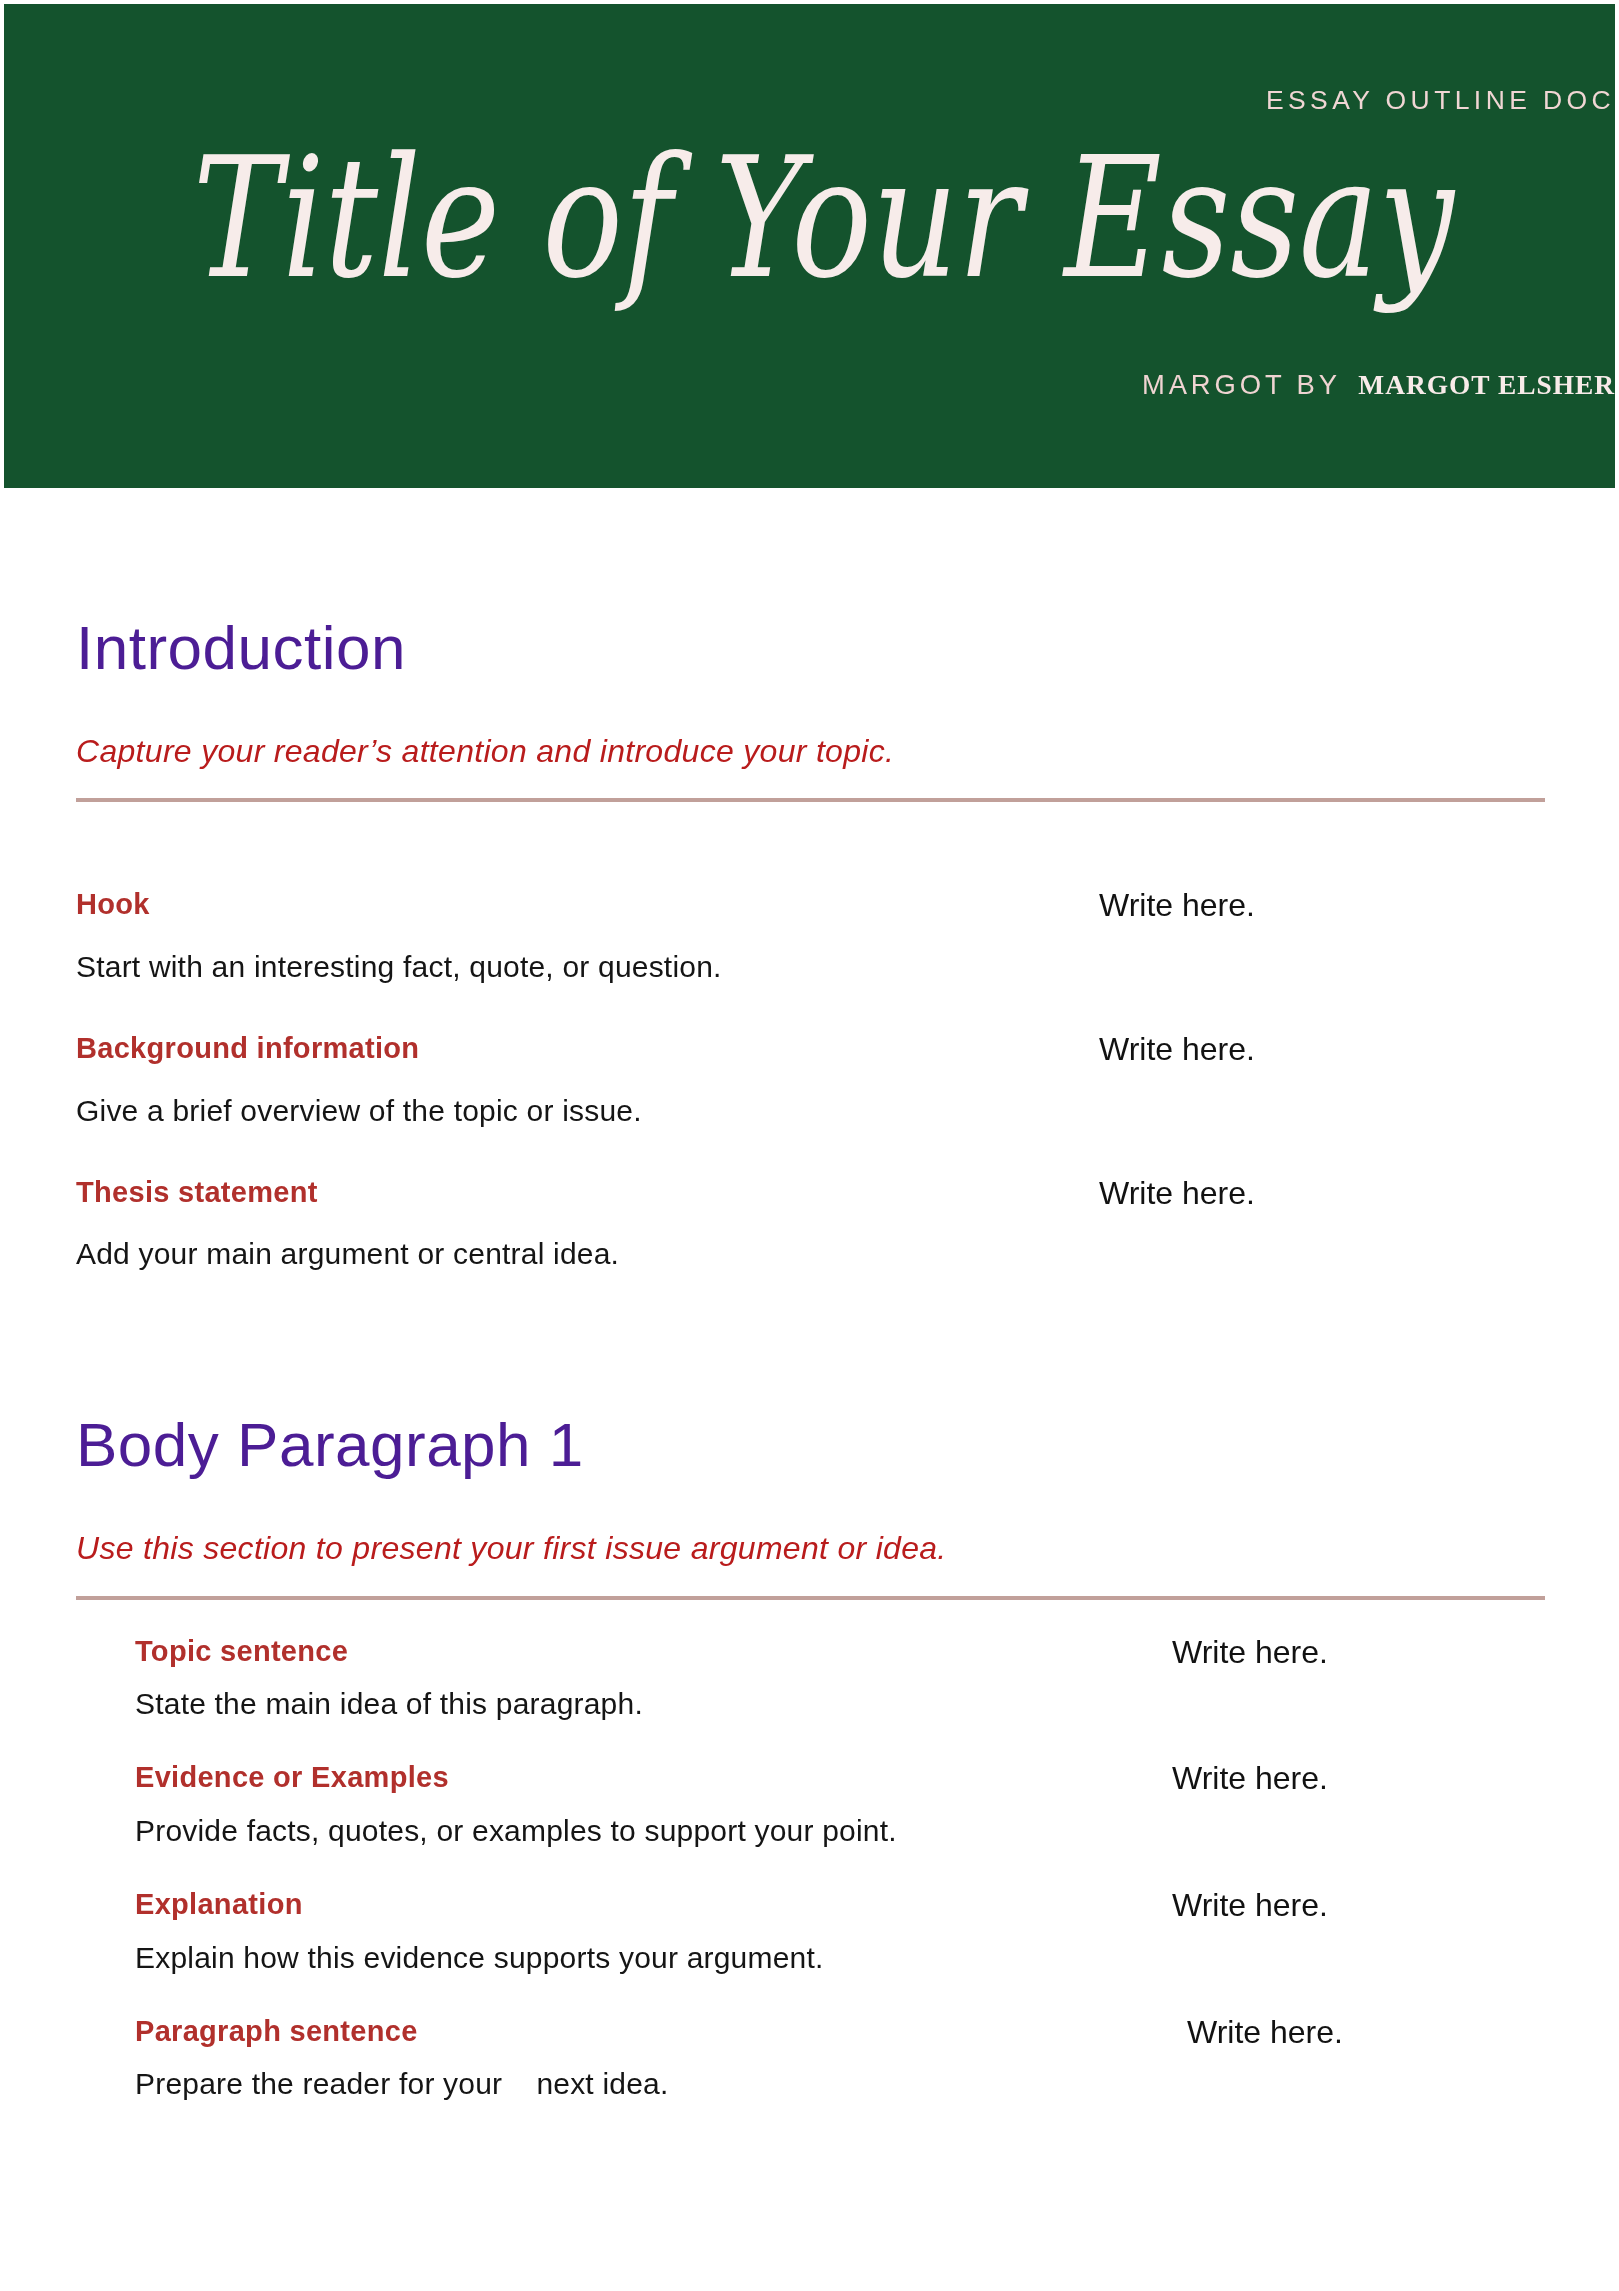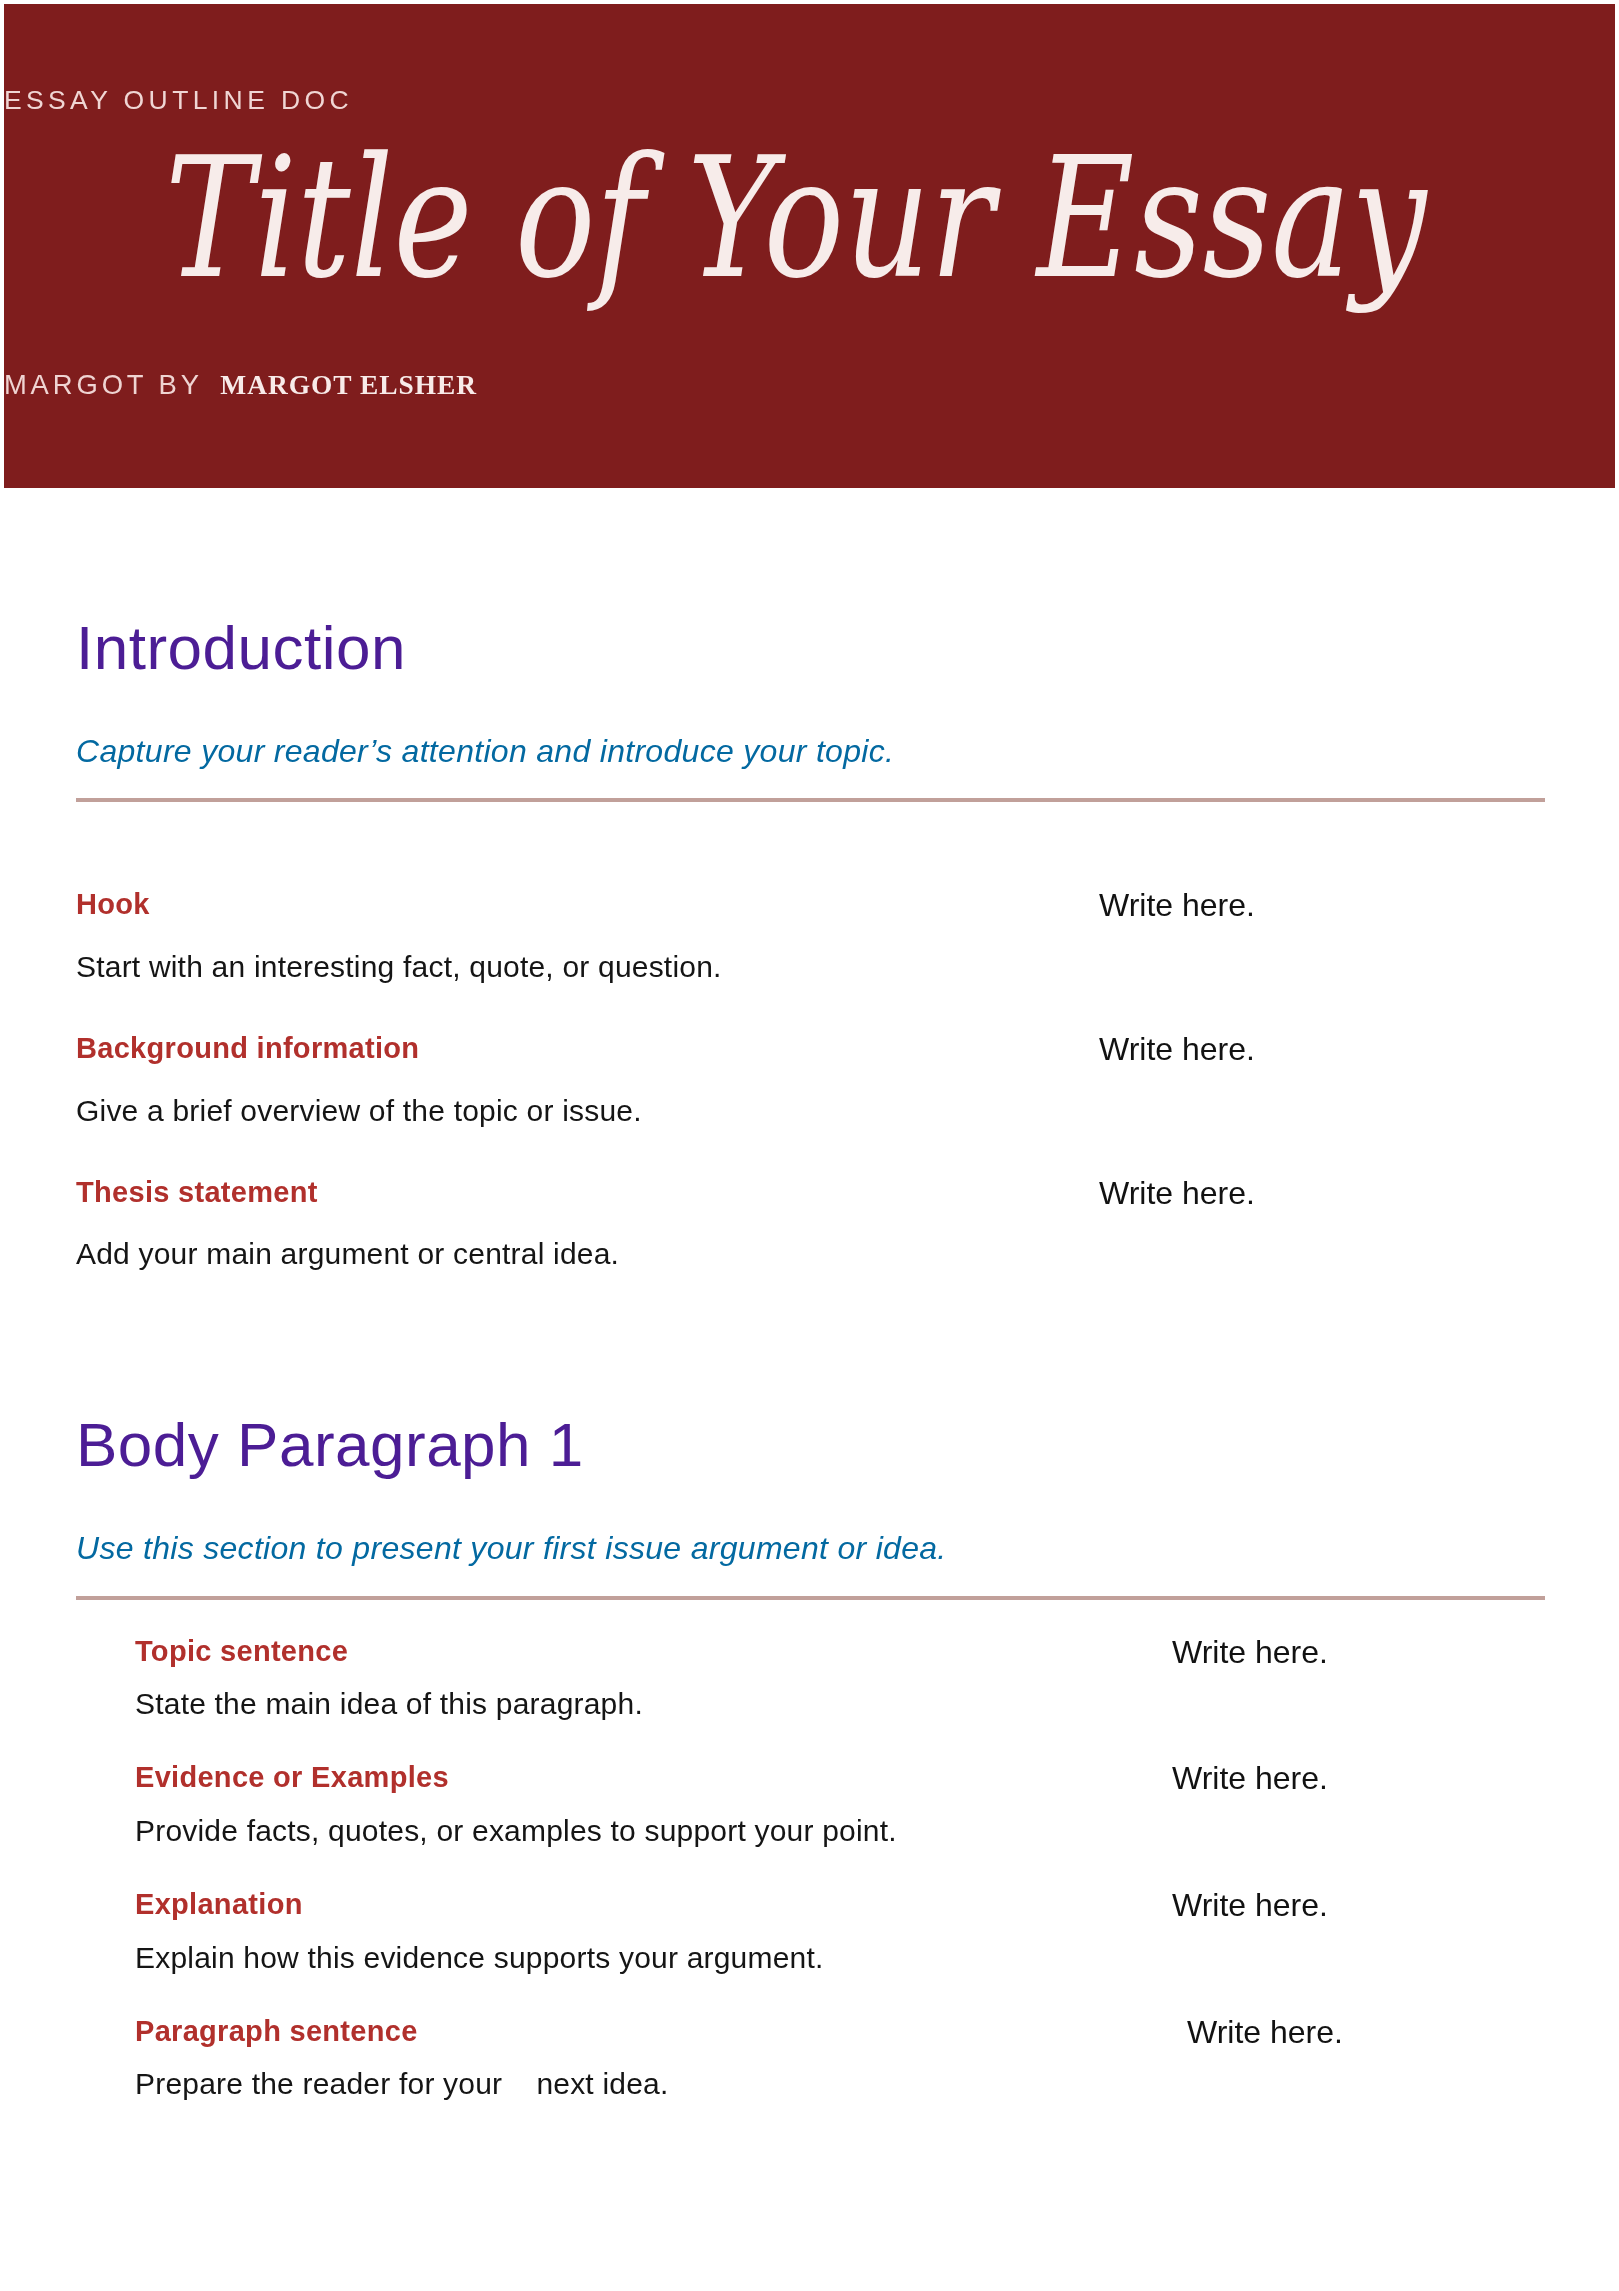--- a/index.html
+++ b/index.html
@@ -9,22 +9,22 @@
     height: 2292px;
     background: #ffffff;
     overflow: hidden;
     font-family: "Liberation Sans", sans-serif;
   }
 
   
   .banner {
     margin: 3.9px 3.9px 0 3.9px;
     height: 484px;
-    background: #7f1d1d;
-    text-align: left;
+    background: #14532d;
+    text-align: right;
     overflow: hidden;
   }
   .kicker {
     padding-top: 79px;
     font-size: 26.5px;
     line-height: 35px;
     letter-spacing: 4.4px;
     color: #F0D6D4;
   }
   .title {
@@ -70,21 +70,21 @@
     margin: 0;
   }
   .section-1 h2 { margin-top: 127px; }
   .section-2 h2 { margin-top: 137px; }
 
   .subtitle {
     margin: 49px 0 0 0;
     font-size: 32px;
     line-height: 44px;
     font-style: italic;
-    color: #0369a1;
+    color: #b91c1c;
     letter-spacing: 0.3px;
   }
   .divider {
     margin-top: 25.5px;
     height: 3.9px;
     background: #C1A09A;
   }
 
   .rows { }
   .section-2 .rows { padding-left: 59px; }

